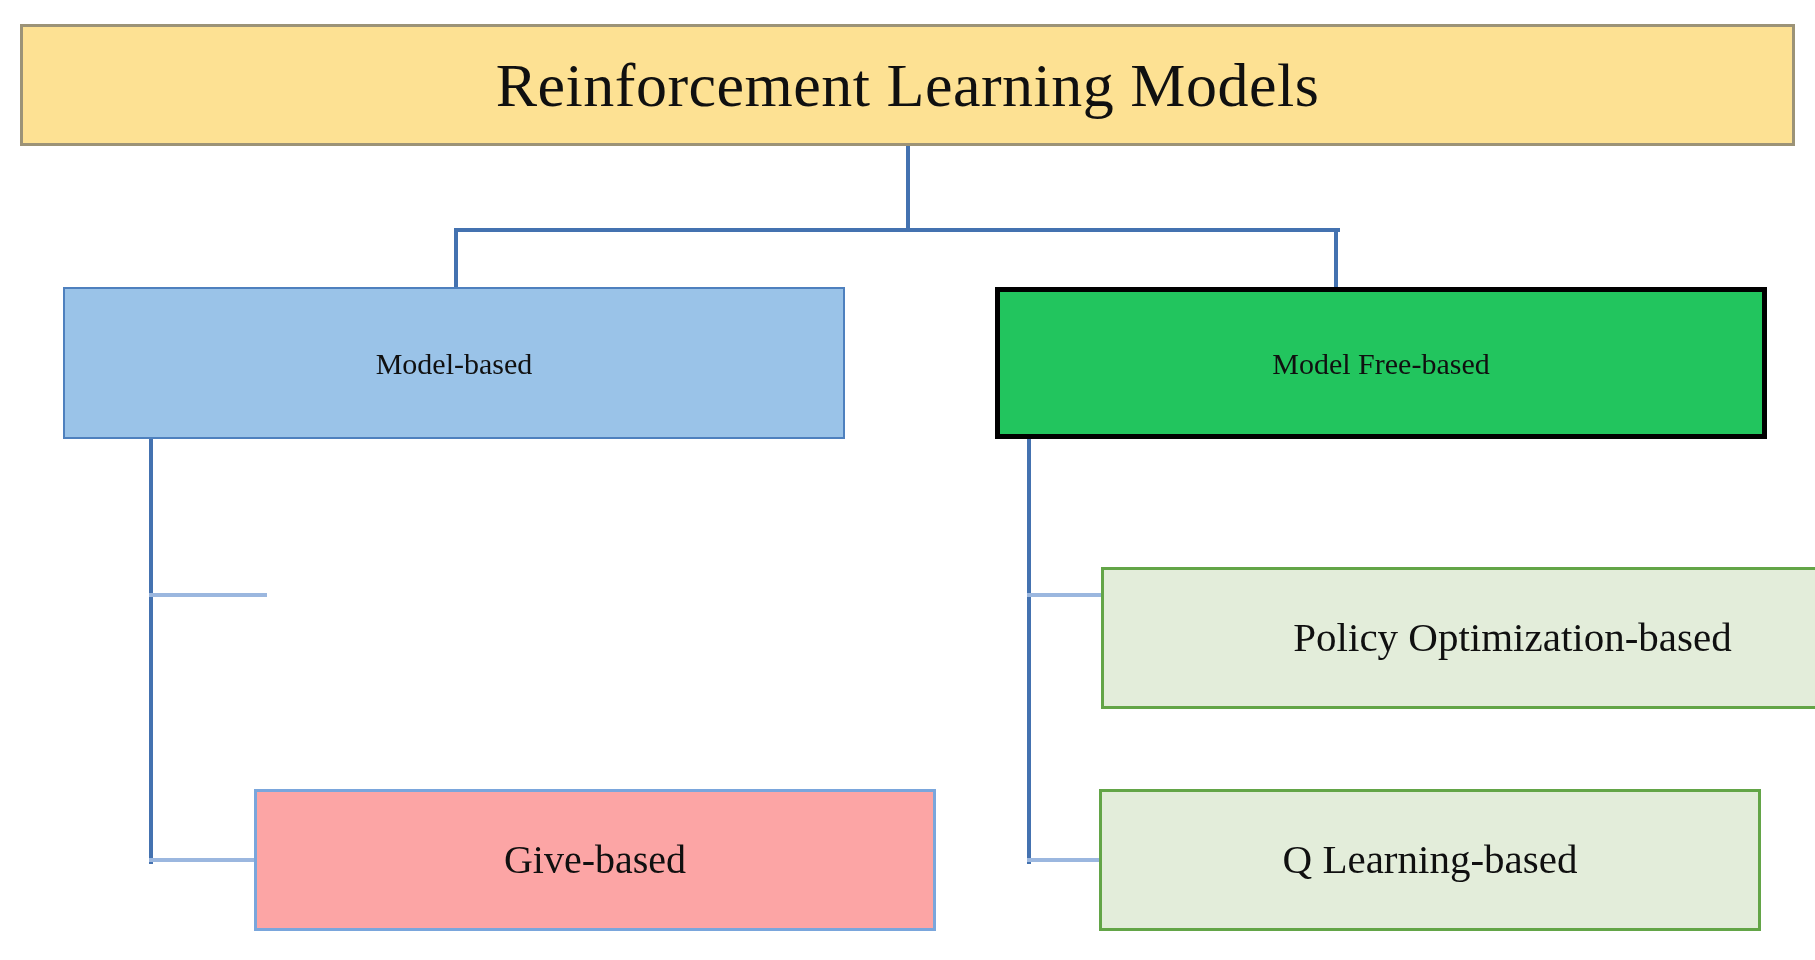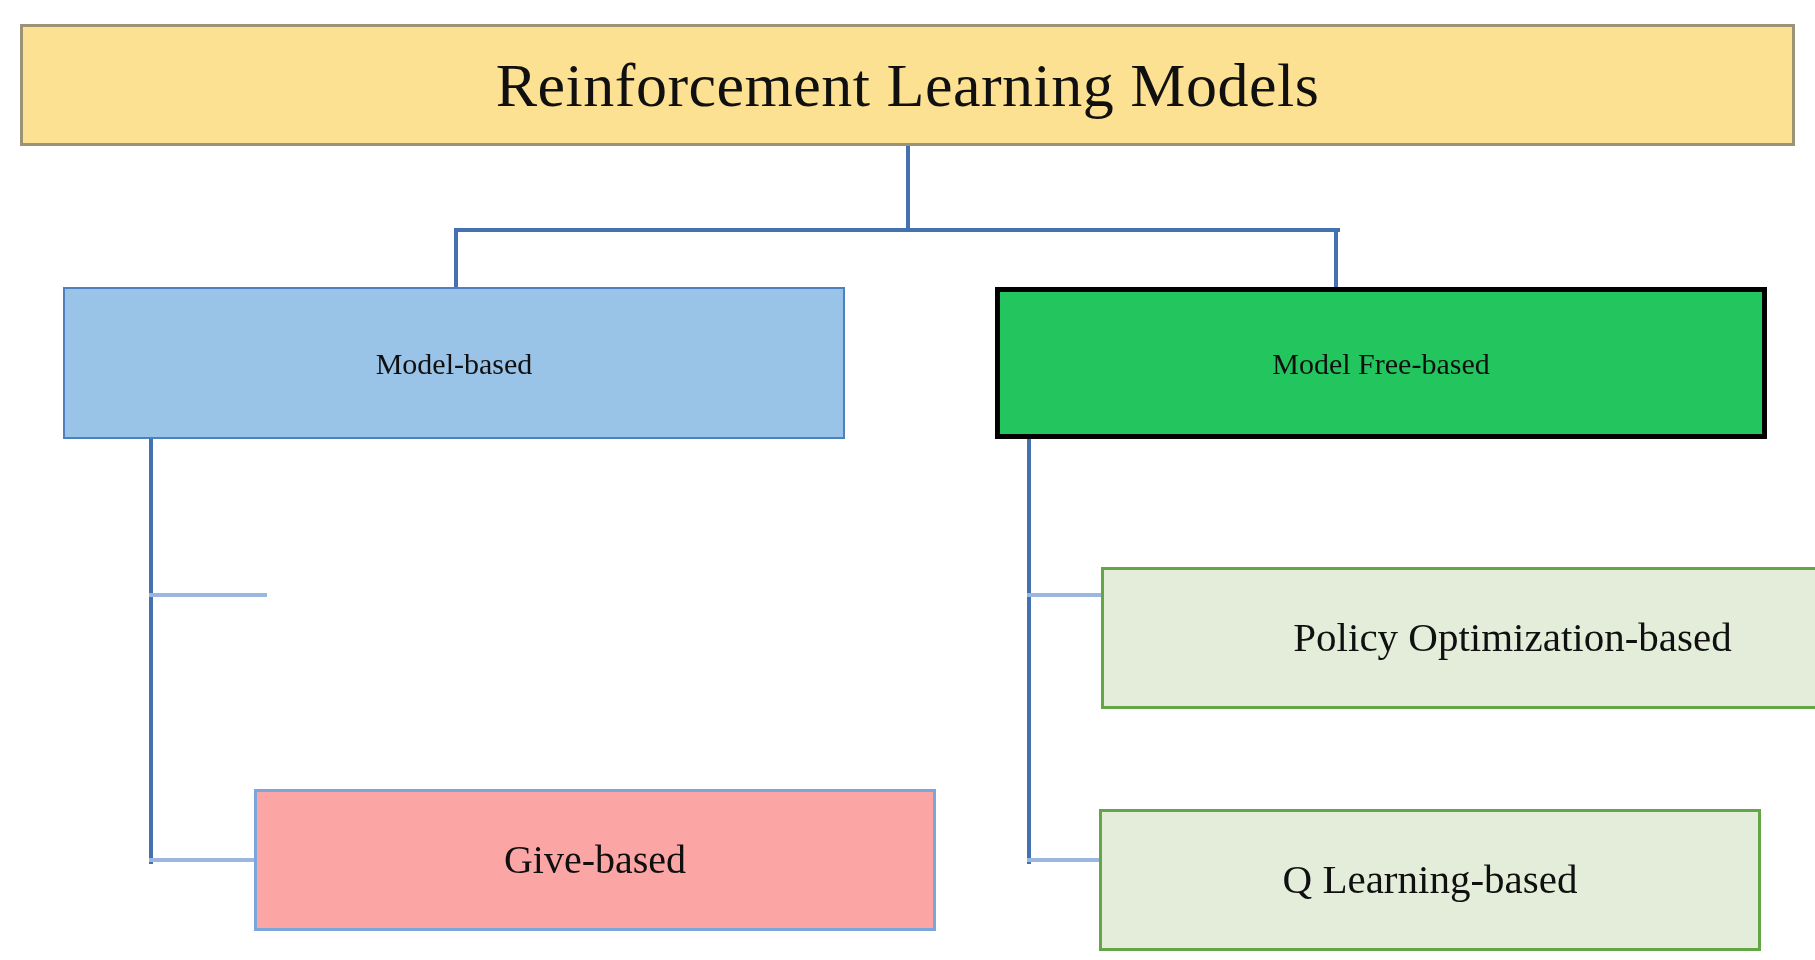--- a/index.html
+++ b/index.html
@@ -84,21 +84,21 @@
     left: 1101px;
     top: 539px;
     width: 823px;
     background: #E3EDDA;
     border: 3px solid #63A547;
     font-size: 41px;
     margin-top: 28px;
   }
   .node--qlearn {
     left: 1099px;
-    top: 809px;
+    top: 789px;
     width: 662px;
     background: #E3EDDA;
     border: 3px solid #63A547;
     font-size: 41px;
   }
 
   
   .conn {
     position: absolute;
     background: #4472B0;

